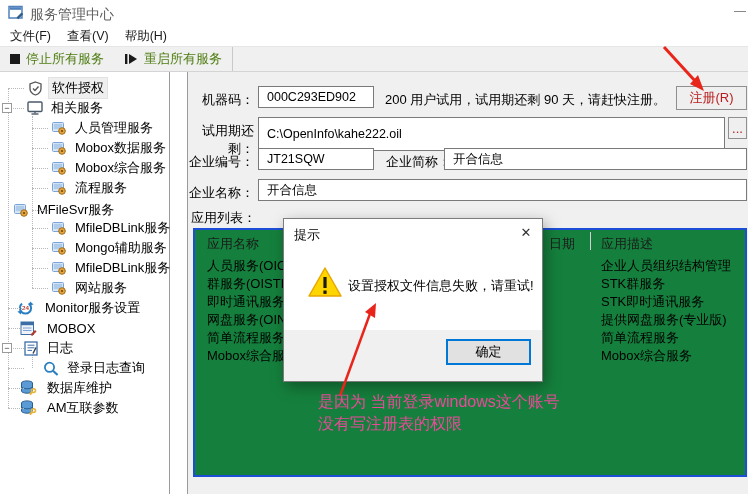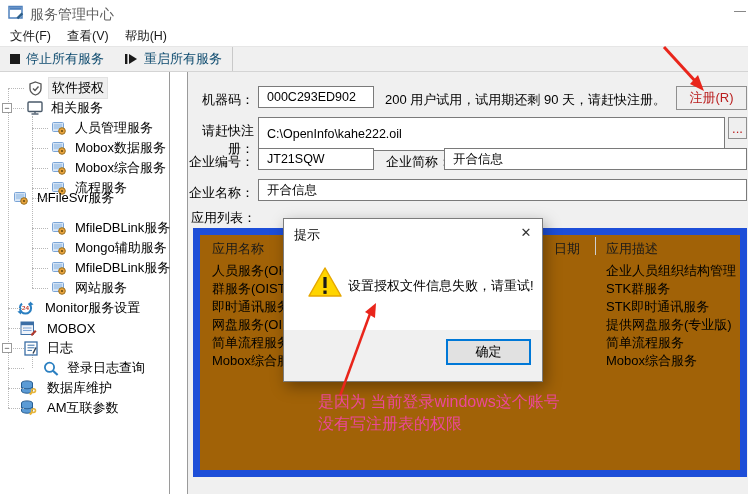--- a/index.html
+++ b/index.html
@@ -16,21 +16,21 @@
   .titlebar .apptitle { position:absolute; left:30px; top:6px; font-size:14px; color:#5f5f5f; }
   .titlebar .minbtn { position:absolute; right:2px; top:2px; width:12px; height:18px; color:#777; font-size:12px; line-height:18px; text-align:center; }
 
   
   .menubar { position:absolute; left:0; top:27px; width:748px; height:19px; background:#fff; display:flex; align-items:center; padding-left:2px; }
   .menu-item { padding:2px 8px; font-size:12.5px; color:#1a1a1a; cursor:default; }
 
   
   .toolbar { position:absolute; left:0; top:46px; width:748px; height:26px; background:#f0f0f0;
     border-top:1px solid #e6e6e6; border-bottom:1px solid #d4d4d4; display:flex; align-items:center; }
-  .tool-btn { display:flex; align-items:center; gap:6px; height:24px; padding:0 10px; font-size:13px; color:#0c4a6e; cursor:default; }
+  .tool-btn { display:flex; align-items:center; gap:6px; height:24px; padding:0 10px; font-size:13px; color:#4d7c0f; cursor:default; }
   .tool-sep { position:absolute; left:232px; top:0; height:24px; width:0; border-right:1px solid #c9c9c9; }
   .stop-glyph { width:10px; height:10px; background:#1a1a1a; display:inline-block; }
 
   
   .tree-panel { position:absolute; left:0; top:72px; width:170px; height:422px; background:#fff; border-right:1px solid #9a9a9a; }
   .main-panel { position:absolute; left:187px; top:72px; width:561px; height:422px; background:#f0f0f0; border-left:1px solid #9a9a9a; }
 
   
   .trow { position:absolute; left:0; width:170px; height:20px; display:flex; align-items:center; cursor:default; }
   .trow::before { content:""; position:absolute; left:8px; top:10px; width:16px; border-top:1px dotted #b8b8b8; }
@@ -48,21 +48,21 @@
   
   .flabel { position:absolute; width:66px; text-align:right; font-size:13px; color:#000; }
   .flabel2 { position:absolute; font-size:13px; color:#000; }
   .tb { position:absolute; border:1px solid #7a7a7a; background:#fff; font-family:"Liberation Sans","DejaVu Sans",sans-serif;
     font-size:12.5px; padding:0 8px; color:#000; outline:none; }
   .btn { position:absolute; background:#efefef; border:1px solid #8f8f8f; font-size:13px; color:#b91c1c;
     text-align:center; cursor:default; font-family:inherit; }
   .trial-text { position:absolute; left:384px; top:91px; font-size:13px; }
 
   
-  .app-table { position:absolute; left:5px; top:156px; width:554px; height:249px; background:#a16207; border:7px solid #1d4ed8; overflow:hidden; }
+  .app-table { position:absolute; left:5px; top:156px; width:554px; height:249px; background:#15803d; border:2px solid #1d4ed8; overflow:hidden; }
   .th { position:absolute; top:5px; font-size:13px; color:#1a1a1a; white-space:nowrap; }
   .th-sep { position:absolute; top:2px; width:0; height:18px; border-left:1px solid #cfcfcf; }
   .tr { position:absolute; left:0; width:552px; height:18px; font-size:13px; white-space:nowrap; }
   .td-name { position:absolute; left:12px; top:0; }
   .td-desc { position:absolute; left:406px; top:0; }
 
   
   .dialog { position:absolute; left:283px; top:218px; width:260px; height:164px; background:#fff;
     border:1px solid #7c7c7c; box-shadow:3px 5px 14px rgba(0,0,0,.35); z-index:10; }
   .dlg-title { position:absolute; left:10px; top:7px; font-size:13px; color:#000; }
@@ -181,21 +181,21 @@
     <span class="ticon">
         <svg width="14" height="13" viewBox="0 0 14 13">
           <rect x="0.5" y="0.5" width="11" height="9" rx="1" fill="#dbe8f7" stroke="#7aa4d6"></rect>
           <rect x="1.8" y="1.8" width="8.4" height="5.4" fill="#aecbea"></rect>
           <circle cx="10" cy="9" r="3.3" fill="#e8a33d" stroke="#9a7020"></circle>
           <circle cx="10" cy="9" r="1.1" fill="#6b4e10"></circle>
         </svg>
       </span>
     <span class="tlabel">流程服务</span>
   </div>
-  <div class="trow lv1" style="top:116px;padding-left:12px;">
+  <div class="trow lv1" style="top:128px;padding-left:12px;">
     <span class="ticon">
         <svg width="14" height="13" viewBox="0 0 14 13">
           <rect x="0.5" y="0.5" width="11" height="9" rx="1" fill="#dbe8f7" stroke="#7aa4d6"></rect>
           <rect x="1.8" y="1.8" width="8.4" height="5.4" fill="#aecbea"></rect>
           <circle cx="10" cy="9" r="3.3" fill="#e8a33d" stroke="#9a7020"></circle>
           <circle cx="10" cy="9" r="1.1" fill="#6b4e10"></circle>
         </svg>
       </span>
     <span class="tlabel">MFileSvr服务</span>
   </div>
@@ -320,21 +320,21 @@
   </div>
 </div>
 
 <div class="main-panel">
 
   <span class="flabel" style="left:0px; top:19px;">机器码：</span>
   <input class="tb" style="left: 70px; top: 14px; width: 116px; height: 22px;" readonly="" value="000C293ED902">
   <span class="trial-text" style="left:197px; top:19px;">200 用户试用，试用期还剩 90 天，请赶快注册。</span>
   <button class="btn" style="left:488px; top:14px; width:71px; height:24px;">注册(R)</button>
 
-  <span class="flabel" style="left:0px; top:50px;">请赶快注册：</span>
+  <span class="flabel" style="left:0px; top:50px;">试用期还剩：</span>
   <input class="tb" style="left: 70px; top: 45px; width: 467px; height: 34px;" readonly="" value="C:\OpenInfo\kahe222.oil">
   <button class="btn" style="left:540px; top:45px; width:19px; height:22px;">...</button>
 
   <span class="flabel" style="left:0px; top:81px;">企业编号：</span>
   <input class="tb" style="left: 70px; top: 76px; width: 116px; height: 22px;" readonly="" value="JT21SQW">
   <span class="flabel2" style="left:198px; top:81px;">企业简称：</span>
   <input class="tb" style="left: 256px; top: 76px; width: 303px; height: 22px;" readonly="" value="开合信息">
 
   <span class="flabel" style="left:0px; top:112px;">企业名称：</span>
   <input class="tb" style="left: 70px; top: 107px; width: 489px; height: 22px;" readonly="" value="开合信息">

